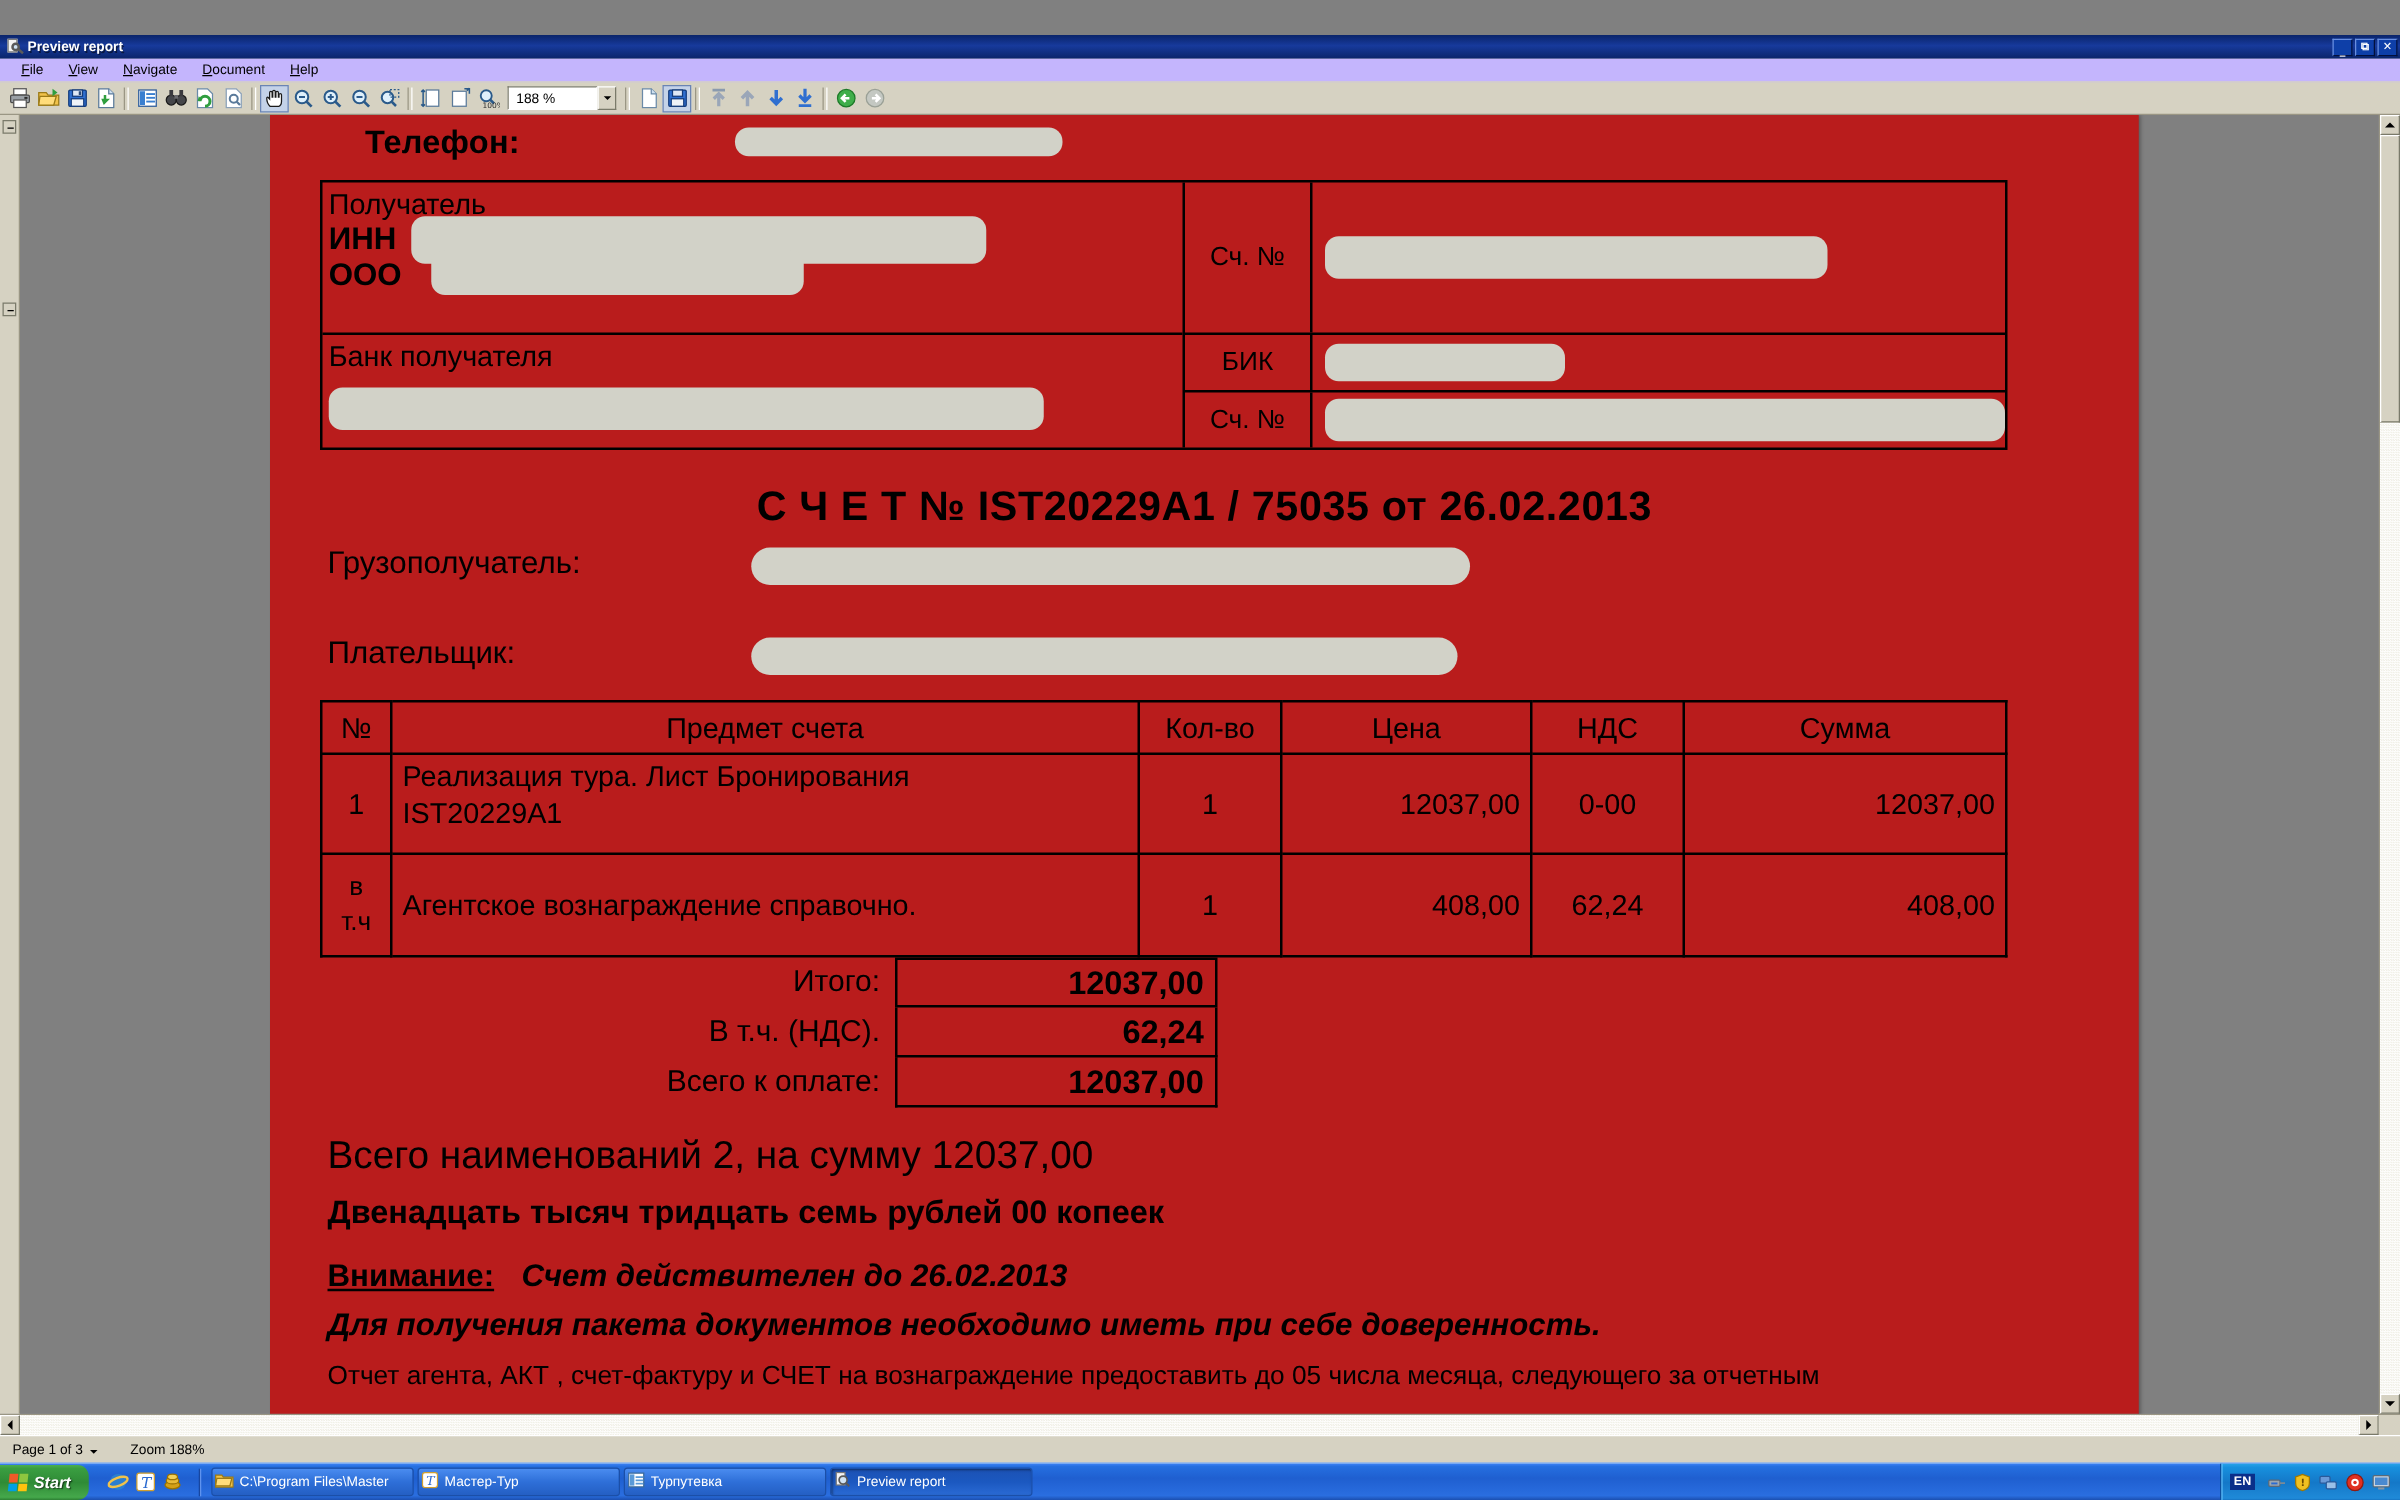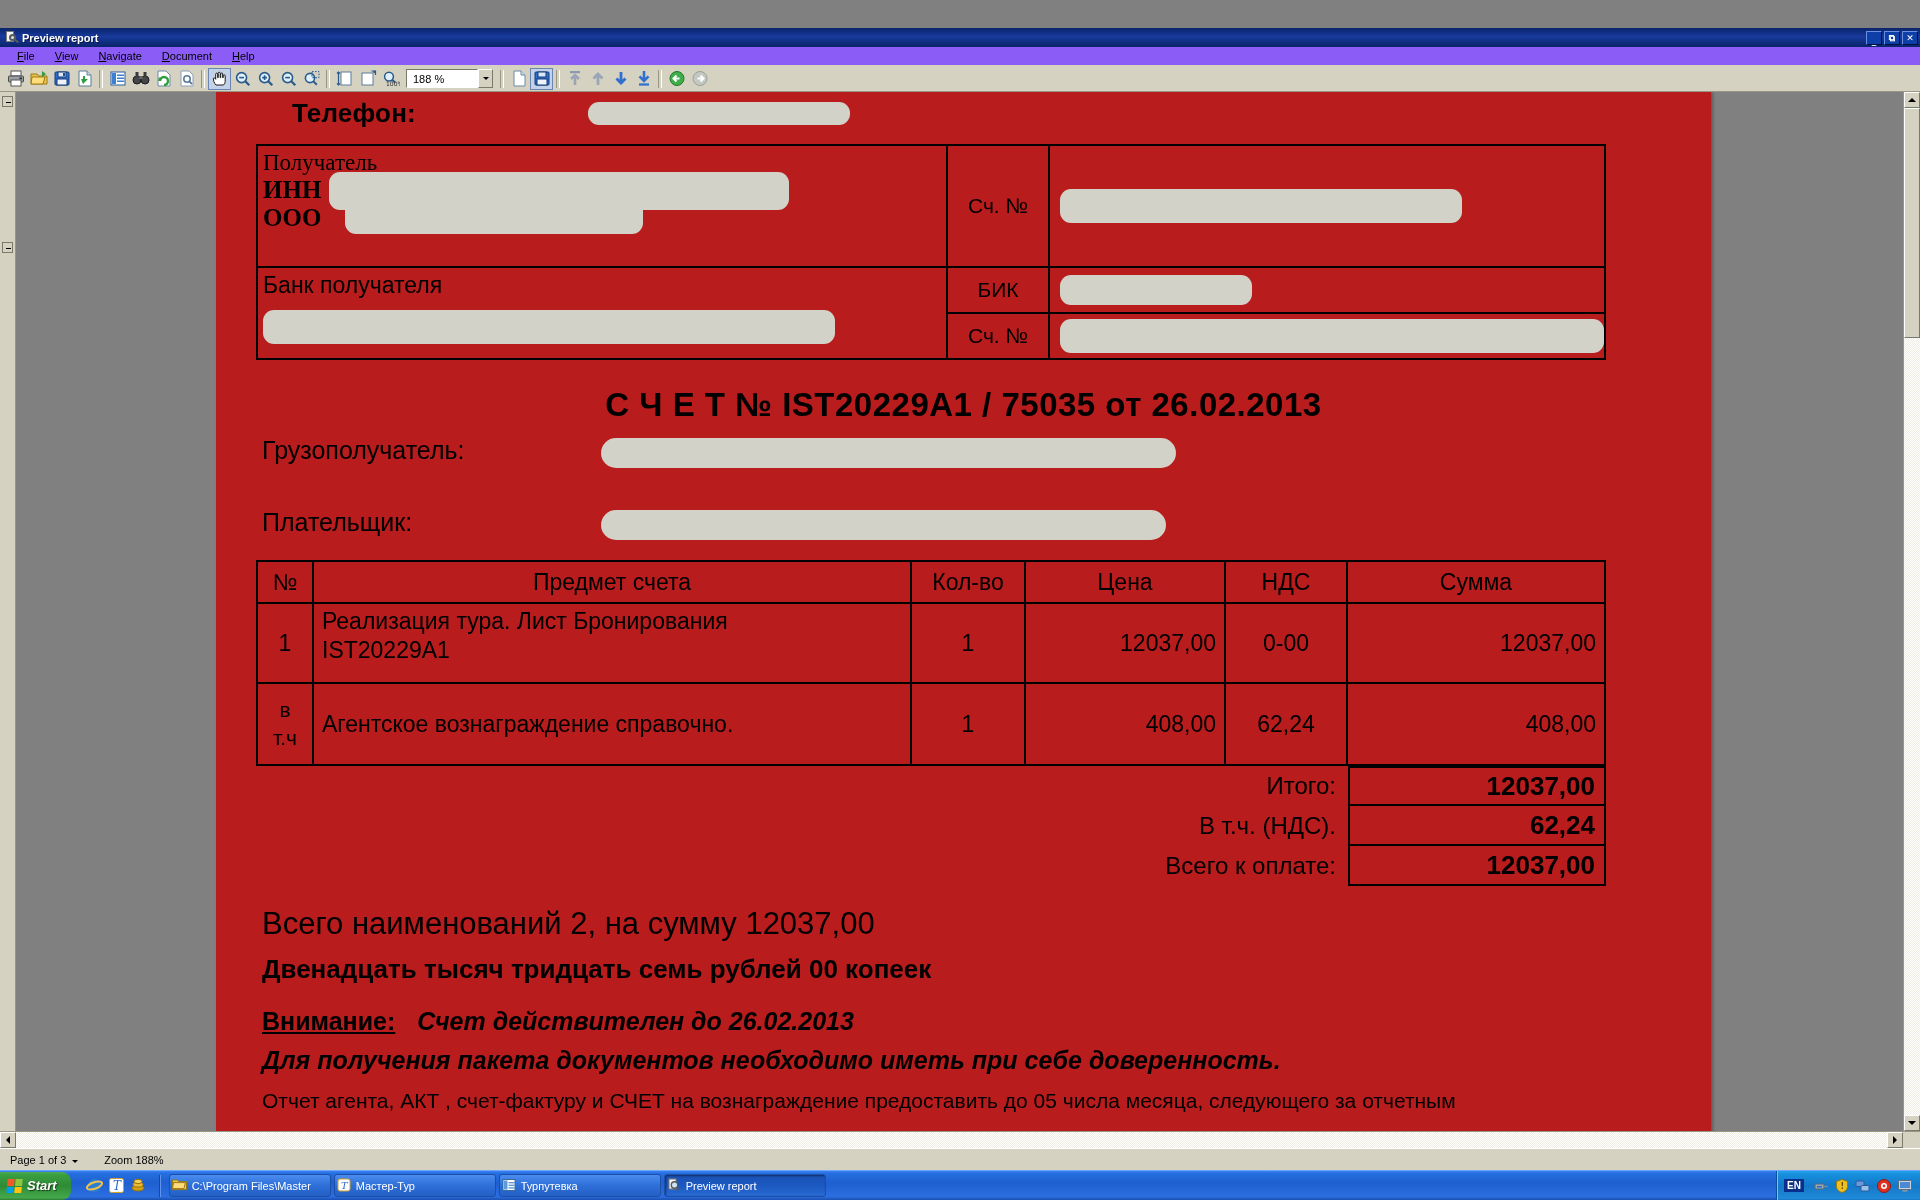--- a/index.html
+++ b/index.html
@@ -30,21 +30,21 @@
   .tb-btns { display:flex; gap:2px; }
   .tb-btn {
     width:16px; height:14px; background:#0e3fa8;
     border:1px solid; border-color:#6a8fe0 #02103c #02103c #6a8fe0;
     color:#fff; font-size:9px; line-height:12px; text-align:center; font-weight:bold;
     font-family:"DejaVu Sans", sans-serif;
   }
 
   
   .menubar {
-    height:19px; flex:0 0 19px; background:#8b5cf6;
+    height:19px; flex:0 0 19px; background:#c4b5fd;
     display:flex; align-items:center; padding-left:8px; gap:2px;
     border-bottom:1px solid #d6d2c2;
   }
   .menu-item { font-size:11px; color:#000; padding:2px 9px; }
   .menu-item u { text-decoration:underline; }
 
   
   .toolbar {
     height:26px; flex:0 0 26px; background:#d6d2c2;
     display:flex; align-items:center; padding:0 4px; gap:0px;
@@ -156,21 +156,21 @@
   .doc { font-family:"Liberation Sans", sans-serif; }
   .redact { display:inline-block; background:#d2d2c8; border-radius:11px; vertical-align:middle; }
 
   .phone-row { position:relative; height:44px; }
   .phone-label { position:absolute; left:36px; top:6px; font-size:26px; font-weight:bold; letter-spacing:.2px; }
   .phone-redact { position:absolute; left:332px; top:10px; width:262px; height:23px; }
 
   
   .bankbox { margin:8px 0 0 0; border:2px solid #000; display:flex; width:1350px; }
   .bank-left { width:729px; border-right:2px solid #000; display:flex; flex-direction:column; }
-  .bl-top { height:120px; padding:4px 0 0 5px; position:relative;font-family:Liberation Serif, serif; }
+  .bl-top { height:120px; padding:4px 0 0 5px; position:relative; }
   .bl-bot { height:92px; border-top:2px solid #000; padding:4px 0 0 5px; position:relative; }
   .bank-right { flex:1 1 auto; display:flex; flex-direction:column; }
   .br-row1 { height:120px; display:flex; }
   .br-row2 { height:46px; display:flex; border-top:2px solid #000; }
   .br-row3 { height:46px; display:flex; border-top:2px solid #000; }
   .br-lbl { width:102px; border-right:2px solid #000; display:flex; align-items:center; justify-content:center; font-size:21px; }
   .br-val { flex:1 1 auto; display:flex; align-items:center; padding-left:10px; position:relative; }
 
   .lbl-poluch { font-size:23px; }
   .lbl-inn { font-size:25px; font-weight:bold; }
@@ -192,21 +192,21 @@
   .c-qty { width:114px; text-align:center; }
   .c-price { width:200px; text-align:right; }
   .c-vat  { width:122px; text-align:center; }
   .c-sum  { width:258px; text-align:right; }
   td.c-num { vertical-align:middle; font-size:23px; }
   td.c-sub { vertical-align:top; line-height:1.25; }
   td.r2 { height:82px; }
   td.r1 { height:80px; }
 
   
-  .totals { width:1350px; margin-top:0; display:flex; flex-direction:column; align-items:flex-end; }
+  .totals { width:1350px; margin-top:0; display:flex; flex-direction:column; align-items:flex-start; }
   .trow { display:flex; align-items:stretch; }
   .tlabel { font-size:24px; text-align:right; padding:4px 12px 4px 0; display:flex; align-items:center; justify-content:flex-end; width:460px; }
   .tvalue { width:258px; border:2px solid #000; border-top:none; font-size:26px; font-weight:bold; text-align:right; padding:3px 9px; display:flex; align-items:center; justify-content:flex-end; height:40px; }
   .trow:first-child .tvalue { border-top:2px solid #000; }
 
   .line-total { font-size:31px; margin-top:20px; padding-left:6px; }
   .line-words { font-size:26px; font-weight:bold; margin-top:12px; padding-left:6px; }
   .attn { margin-top:22px; padding-left:6px; font-size:25px; }
   .attn b { text-decoration:underline; }
   .attn .it { font-style:italic; font-weight:bold; margin-left:22px; }

